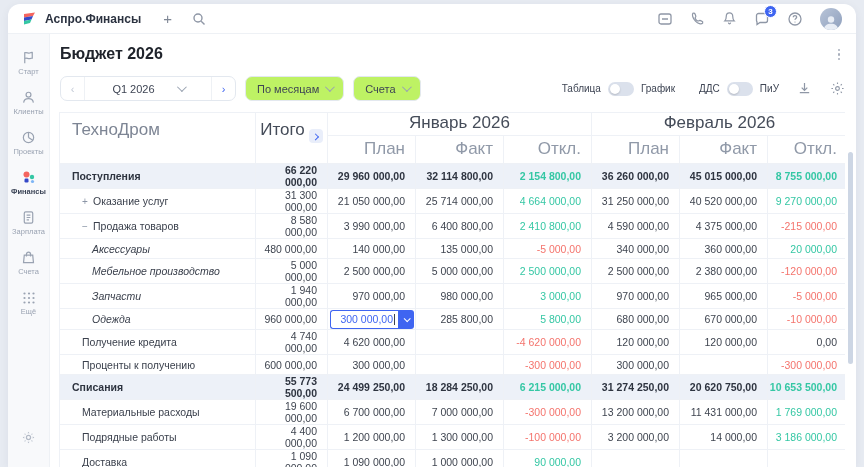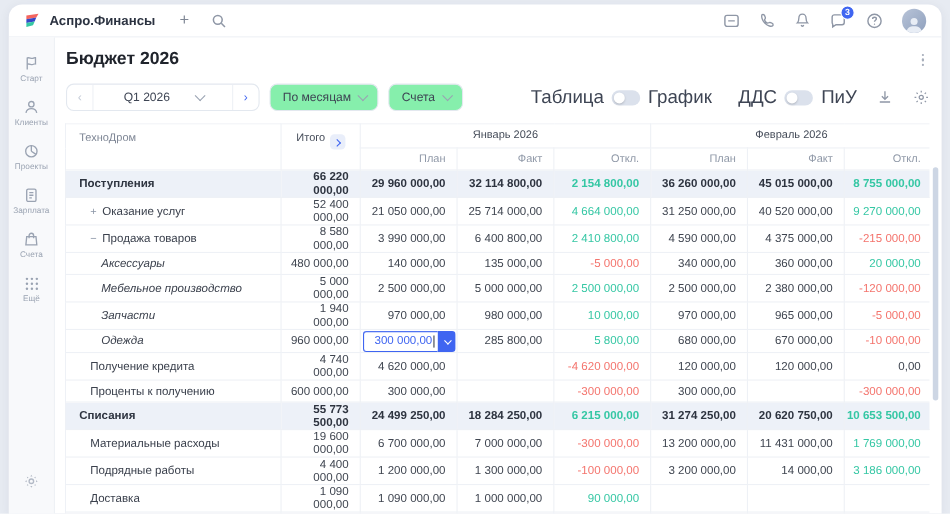--- a/index.html
+++ b/index.html
@@ -71,43 +71,43 @@
   }
   .nav-prev { color: #c3cad6; border-right: 1px solid #eef1f5; }
   .nav-next { color: #3f65f1; border-left: 1px solid #eef1f5; }
   .period-val {
     width: 126px; display: flex; align-items: center; justify-content: center; gap: 22px;
     font-size: 11px; color: #3e4554; cursor: pointer;
   }
   .drop-btn {
     margin-left: 9px; height: 25px; padding: 0 11px; border: 1px solid #e3e8ef; border-radius: 7px;
     display: flex; align-items: center; gap: 6px; font-size: 11px; color: #3e4554;
-    background: #86efac; cursor: pointer;
+    background: #bef264; cursor: pointer;
   }
   .chev { width: 7px; height: 7px; border-right: 1.3px solid #9aa3b2; border-bottom: 1.3px solid #9aa3b2;
     transform: rotate(45deg) translateY(-2px); display: inline-block; }
   .toolbar-right { margin-left: auto; display: flex; align-items: center; }
-  .tog-label { font-size: 17px; color: #3e4554; }
+  .tog-label { font-size: 10px; color: #3e4554; }
   .toggle {
     width: 26px; height: 14px; background: #dbe1ec; border-radius: 8px; margin: 0 7px;
     position: relative; cursor: pointer;
   }
   .toggle .knob {
     position: absolute; left: 2px; top: 2px; width: 10px; height: 10px;
     background: #fff; border-radius: 50%; box-shadow: 0 1px 2px rgba(0,0,0,.18);
   }
   .tog-gap { width: 24px; }
   .tool-ic { color: #8f97a6; margin-left: 18px; cursor: pointer; display: flex; }
   
   .table-wrap { flex: 1; min-height: 0; overflow: hidden; }
   table { border-collapse: collapse; table-layout: fixed; width: 788px; }
   col.c-name { width: 196px; } col.c-total { width: 72px; }
   col.c-n { width: 88px; } col.c-last { width: 80px; }
   th, td { border: 1px solid #eef1f6; font-weight: normal; }
-  thead th { background: #fff; font-size: 10px; }
+  thead th { background: #fff; font-size: 17px; }
   .h-company { text-align: left; vertical-align: top; padding: 7px 0 0 12px; color: #7d8594; }
   .h-total { text-align: center; vertical-align: top; padding-top: 7px; color: #454c59; }
   .total-badge {
     display: inline-flex; align-items: center; justify-content: center;
     width: 14px; height: 14px; border-radius: 4px; background: #e9eefa; margin-left: 4px;
     vertical-align: -3px; cursor: pointer;
   }
   .total-badge .chev { border-color: #3f65f1; transform: rotate(-45deg) translate(-1px,1px); width: 5px; height: 5px; }
   .h-month { text-align: center; color: #454c59; height: 22px; padding-bottom: 2px; }
   .h-sub { text-align: right; color: #9099a8; padding: 3px 10px 4px 0; height: 20px; }
@@ -223,20 +223,29 @@
             <path d="M2.8 13.5 C3.2 10.5 5.3 9.3 8 9.3 C10.7 9.3 12.8 10.5 13.2 13.5"></path>
         </svg>
         <span class="lbl">Клиенты</span>
       </div>
       <div class="side-item">
         <svg width="15" height="15" viewBox="0 0 16 16" fill="none" stroke="#9aa3b2" stroke-width="1.3">
           <circle cx="8" cy="8" r="5.5"></circle>
             <path d="M8 8 V2.5 M8 8 L12.5 11"></path>
         </svg>
         <span class="lbl">Проекты</span>
+      </div>
+      <div class="side-item active">
+        <svg width="16" height="15" viewBox="0 0 16 15">
+          <circle cx="5.5" cy="4.5" r="3" fill="#f4655f"></circle>
+          <rect x="3.5" y="8.5" width="4" height="4" rx="1.2" fill="#3548c8"></rect>
+          <circle cx="11" cy="7" r="2.2" fill="#35c7a4"></circle>
+          <circle cx="11.5" cy="11.5" r="1.6" fill="#7db5f5"></circle>
+        </svg>
+        <span class="lbl">Финансы</span>
       </div>
       <div class="side-item">
         <svg width="15" height="15" viewBox="0 0 16 16" fill="none" stroke="#9aa3b2" stroke-width="1.3">
           <rect x="3.5" y="2" width="9" height="12" rx="1.5"></rect>
             <path d="M6 5.5 H10 M6 8 H10 M6 10.5 H8.5"></path>
         </svg>
         <span class="lbl">Зарплата</span>
       </div>
       <div class="side-item">
         <svg width="15" height="15" viewBox="0 0 16 16" fill="none" stroke="#9aa3b2" stroke-width="1.3">
@@ -358,21 +367,21 @@
                 <td class="num">66 220 000,00</td>
                 <td class="num">29 960 000,00</td>
                 <td class="num">32 114 800,00</td>
                 <td class="num pos">2 154 800,00</td>
                 <td class="num">36 260 000,00</td>
                 <td class="num">45 015 000,00</td>
                 <td class="num pos">8 755 000,00</td>
               </tr>
               <tr class="group">
                 <td class="name pl-group"><span class="exp">+</span>Оказание услуг</td>
-                <td class="num">52 400 000,00</td>
+                <td class="num">31 300 000,00</td>
                 <td class="num">21 050 000,00</td>
                 <td class="num">25 714 000,00</td>
                 <td class="num pos">4 664 000,00</td>
                 <td class="num">31 250 000,00</td>
                 <td class="num">40 520 000,00</td>
                 <td class="num pos">9 270 000,00</td>
               </tr>
               <tr class="group">
                 <td class="name pl-group"><span class="exp">−</span>Продажа товаров</td>
                 <td class="num">8 580 000,00</td>
@@ -401,21 +410,21 @@
                 <td class="num pos">2 500 000,00</td>
                 <td class="num">2 500 000,00</td>
                 <td class="num">2 380 000,00</td>
                 <td class="num neg">-120 000,00</td>
               </tr>
               <tr class="child">
                 <td class="name pl-child">Запчасти</td>
                 <td class="num">1 940 000,00</td>
                 <td class="num">970 000,00</td>
                 <td class="num">980 000,00</td>
-                <td class="num pos">10 000,00</td>
+                <td class="num pos">3 000,00</td>
                 <td class="num">970 000,00</td>
                 <td class="num">965 000,00</td>
                 <td class="num neg">-5 000,00</td>
               </tr>
               <tr class="child">
                 <td class="name pl-child">Одежда</td>
                 <td class="num">960 000,00</td>
                 <td class="num editing">
                   <div class="edit-wrap">
                     <div class="edit-box">

